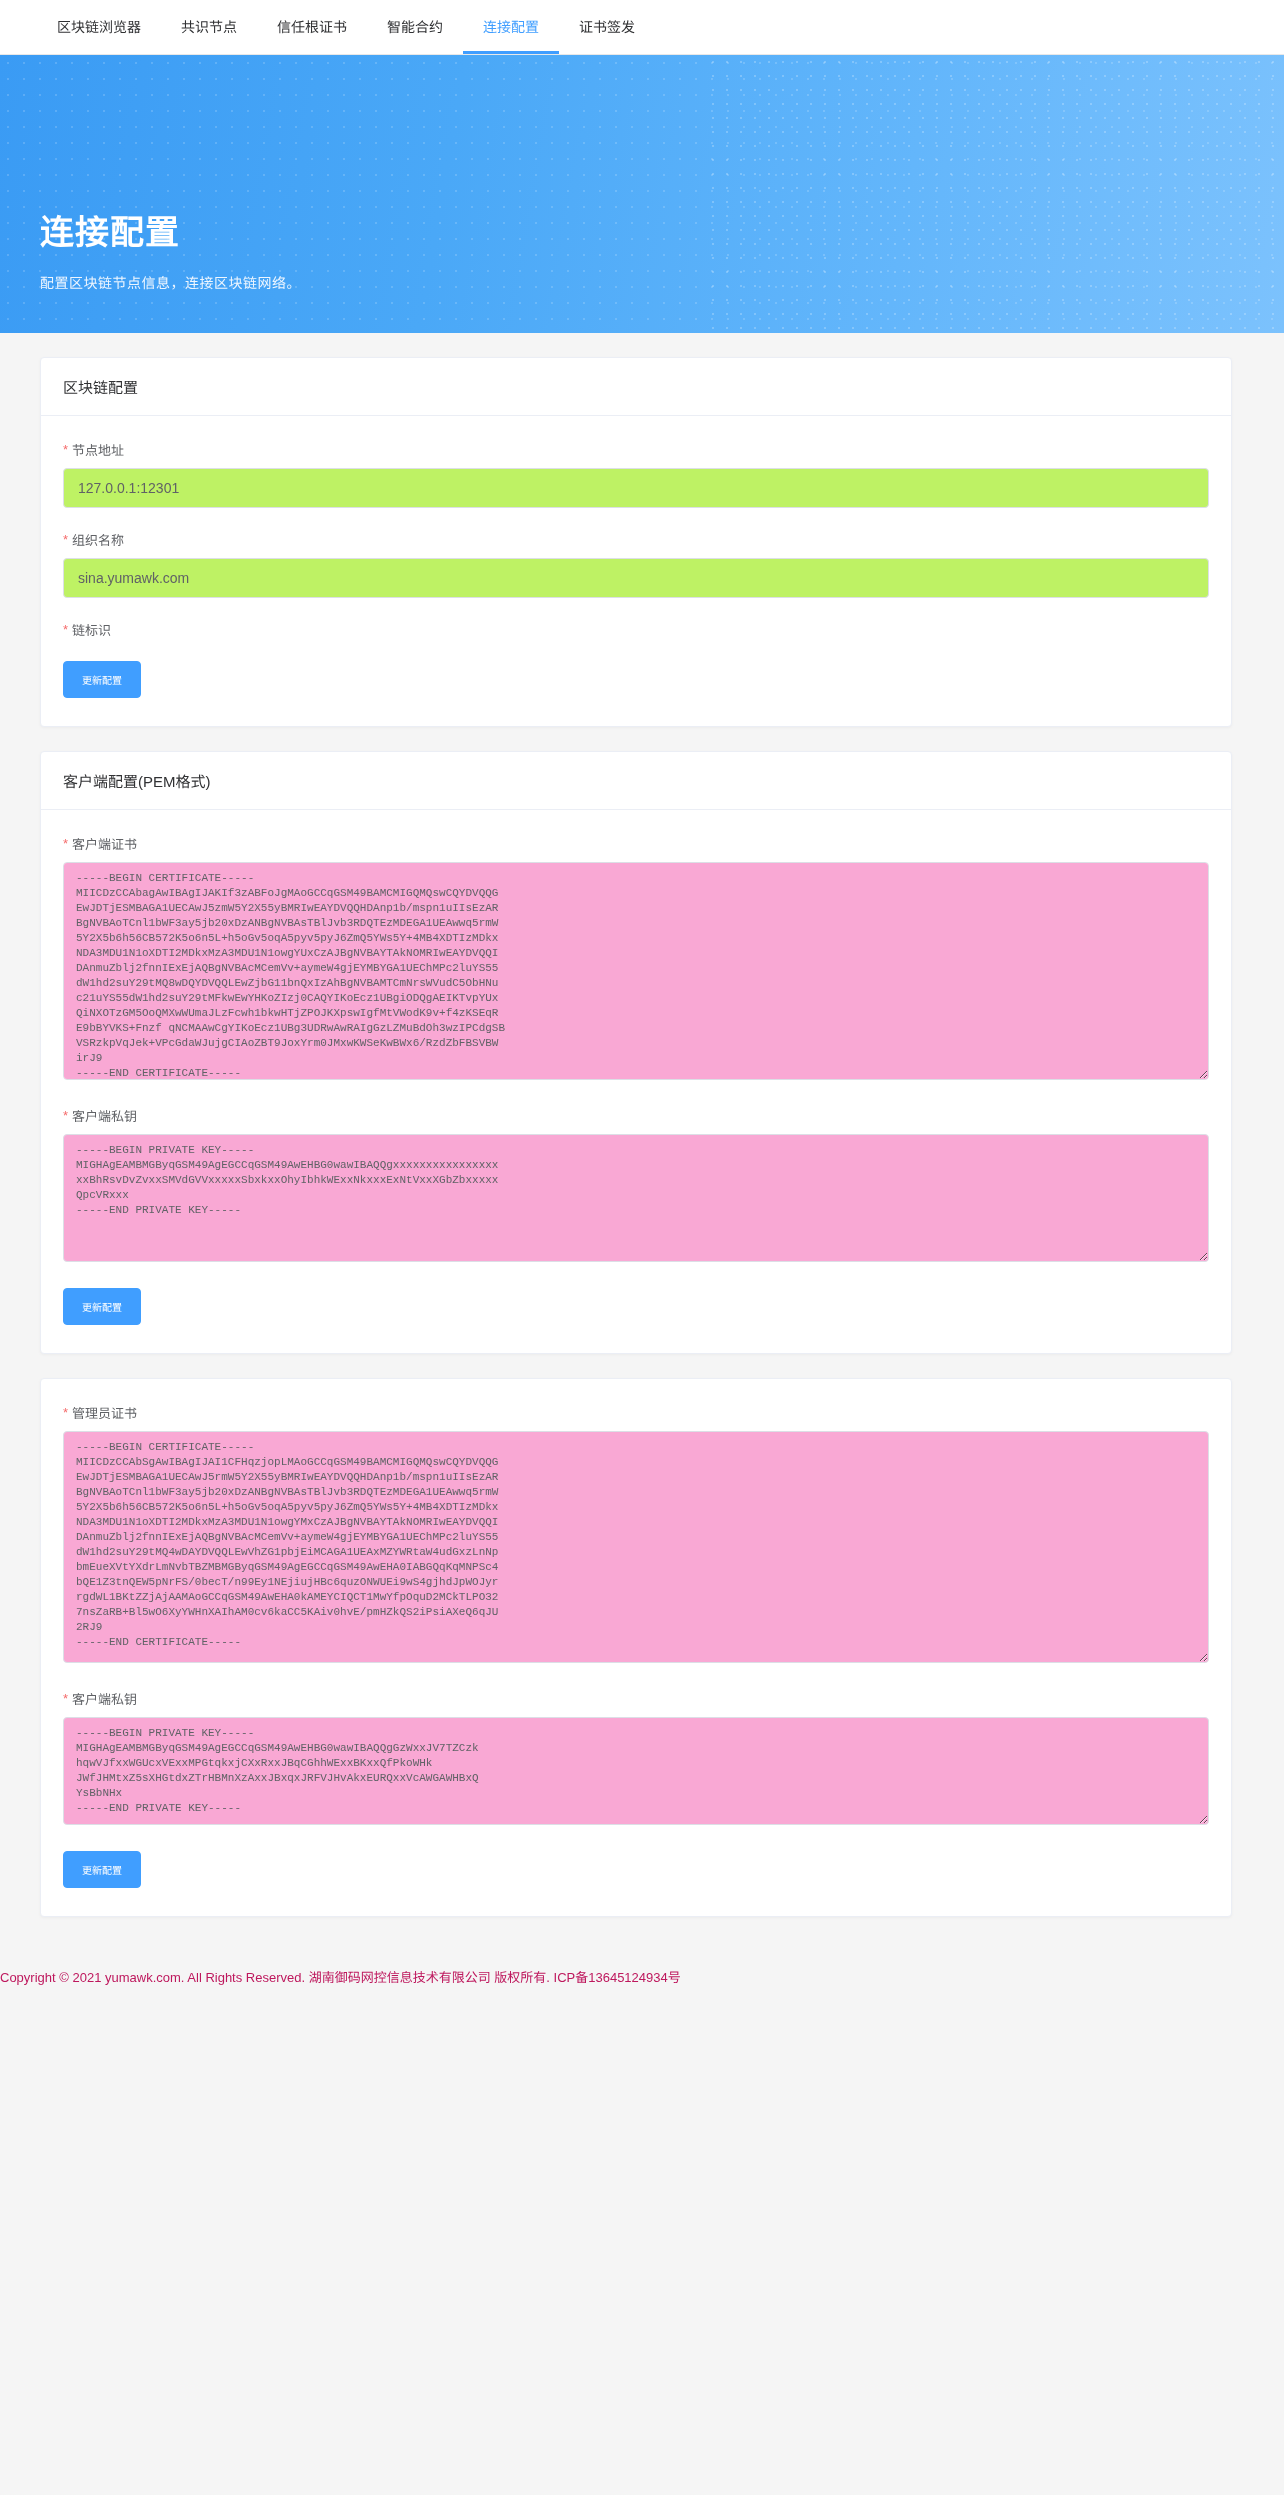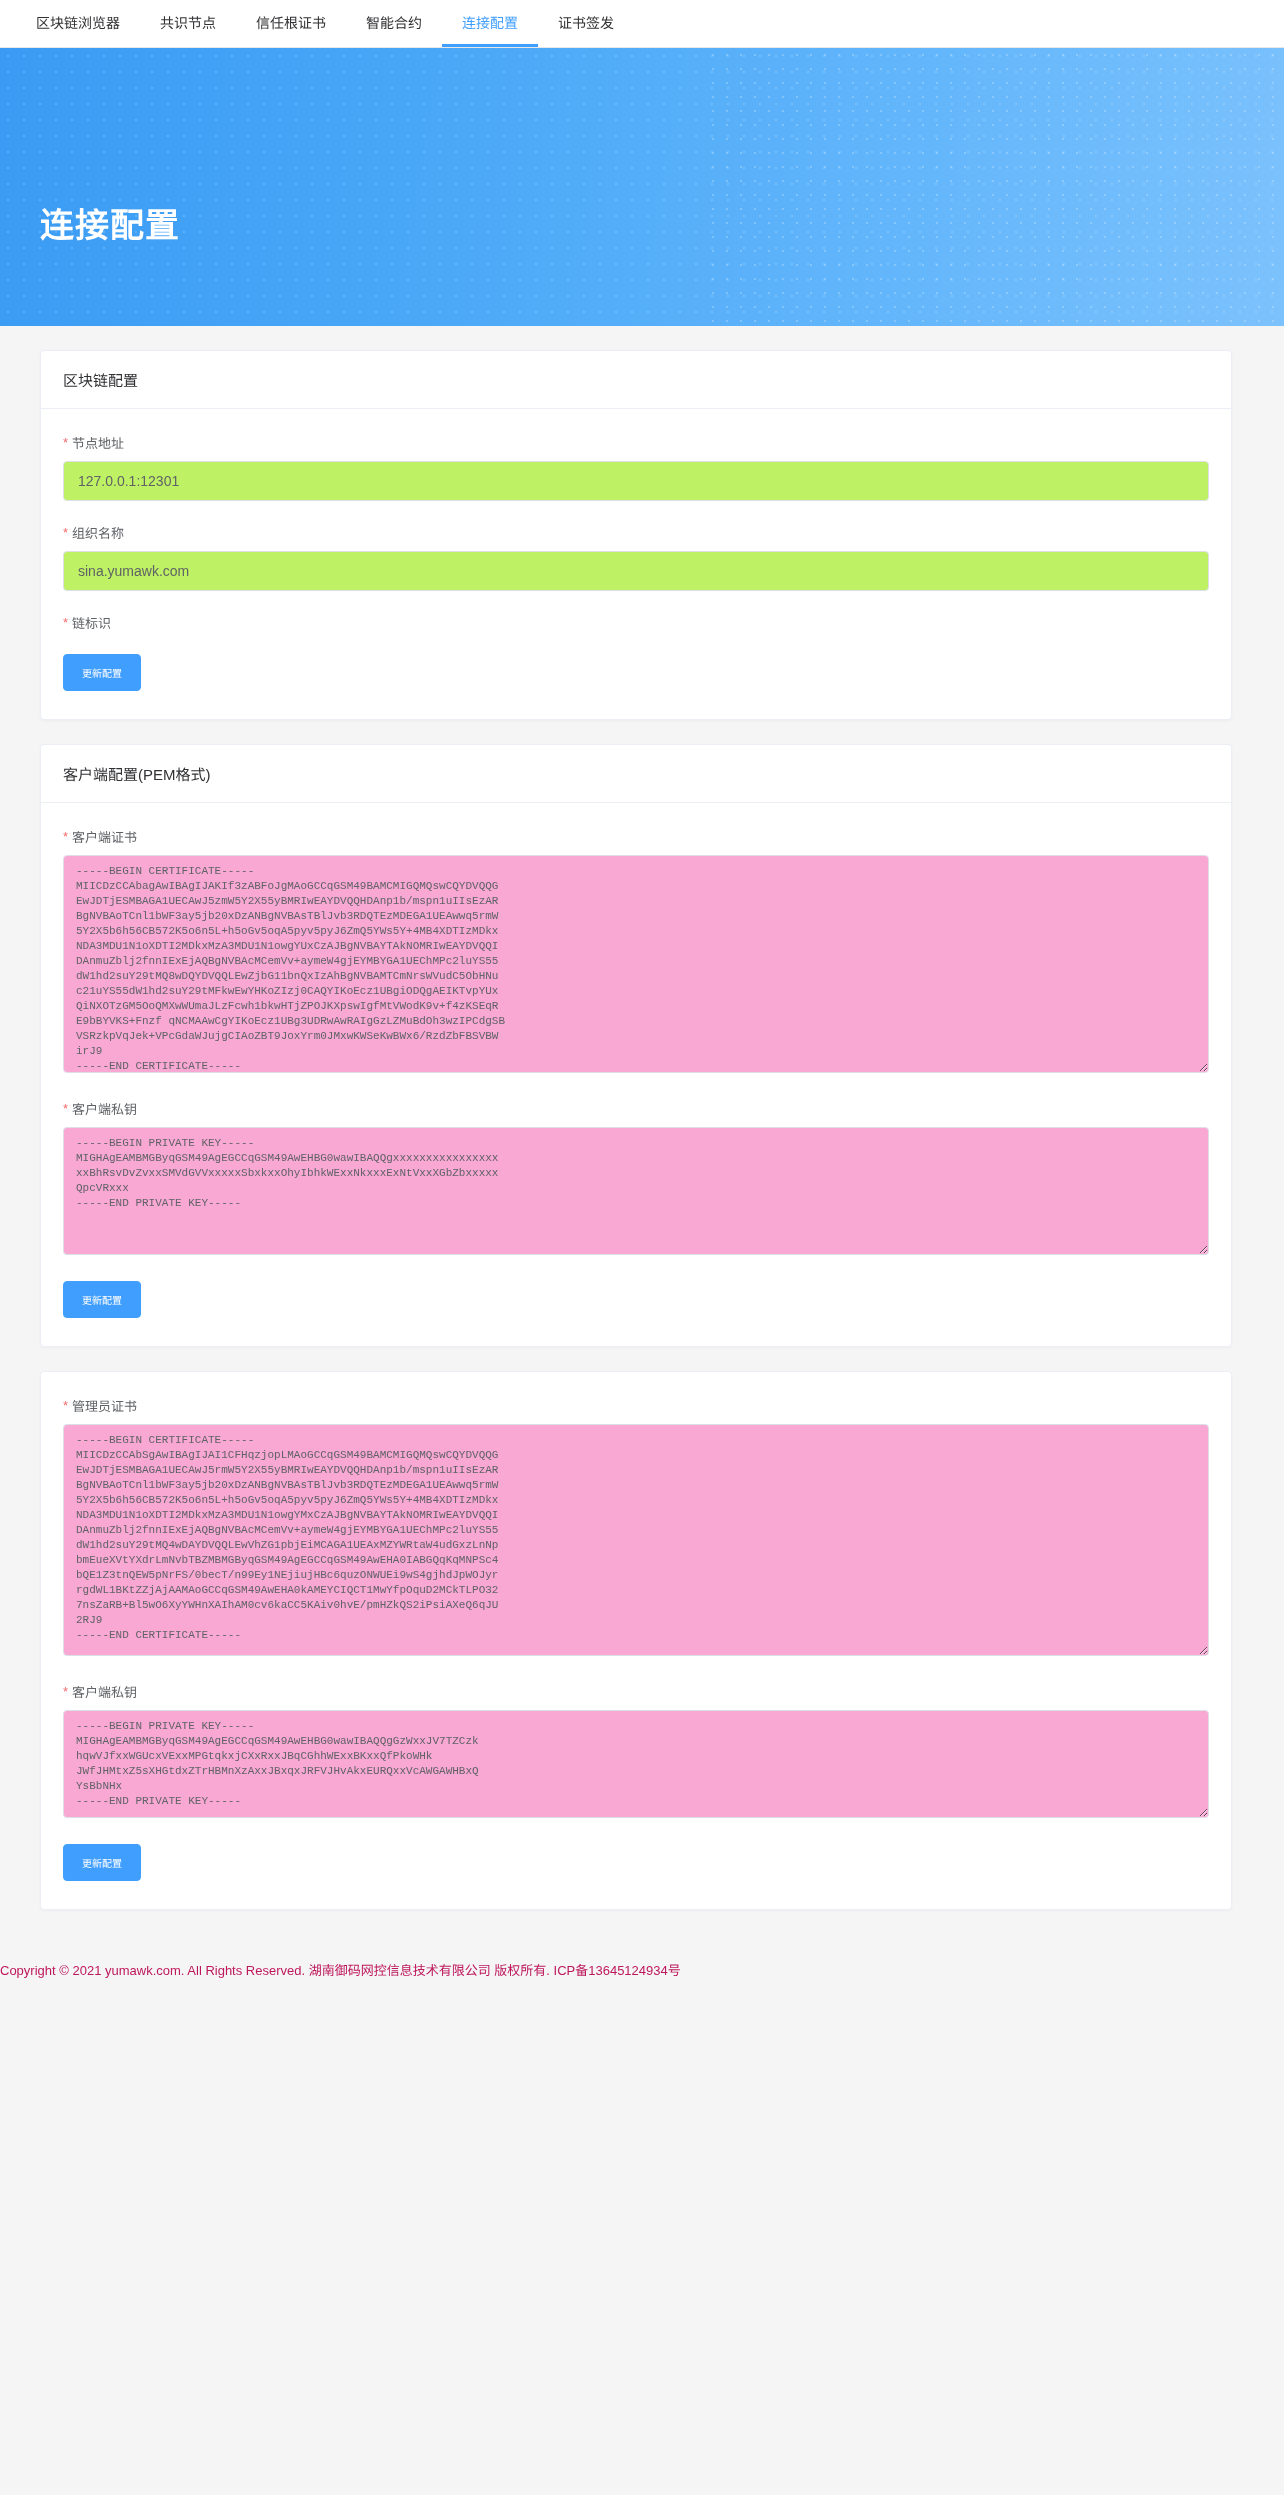--- a/index.html
+++ b/index.html
@@ -7,24 +7,24 @@
     margin: 0; padding: 0;
     width: 1284px;
     background: #f5f5f5;
     font-family: "Liberation Sans", "DejaVu Sans", sans-serif;
     color: #303133;
   }
 
   
   .navbar {
     background: #ffffff;
-    height: 48px;
+    height: 55px;
     display: flex;
     align-items: stretch;
-    padding: 0 16px;
+    padding: 0 37px;
     border-bottom: 1px solid #e8e8e8;
   }
   .nav-item {
     display: flex;
     align-items: center;
     padding: 0 20px;
     font-size: 14px;
     color: #303133;
     cursor: pointer;
     border-bottom: 3px solid transparent;
@@ -182,20 +182,21 @@
   <div class="nav-item">
     <span>证书签发</span>
   </div>
 </div>
 
 <div class="hero">
   <div class="hero-dots"></div>
   <div class="hero-dots right"></div>
   <div class="hero-inner">
     <h1 class="hero-title">连接配置</h1>
+    <p class="hero-sub">配置区块链节点信息，连接区块链网络。</p>
   </div>
 </div>
 
 <div class="page">
 
   <div class="card">
     <div class="card-header">区块链配置</div>
     <div class="card-body">
 
       <div class="form-item">

